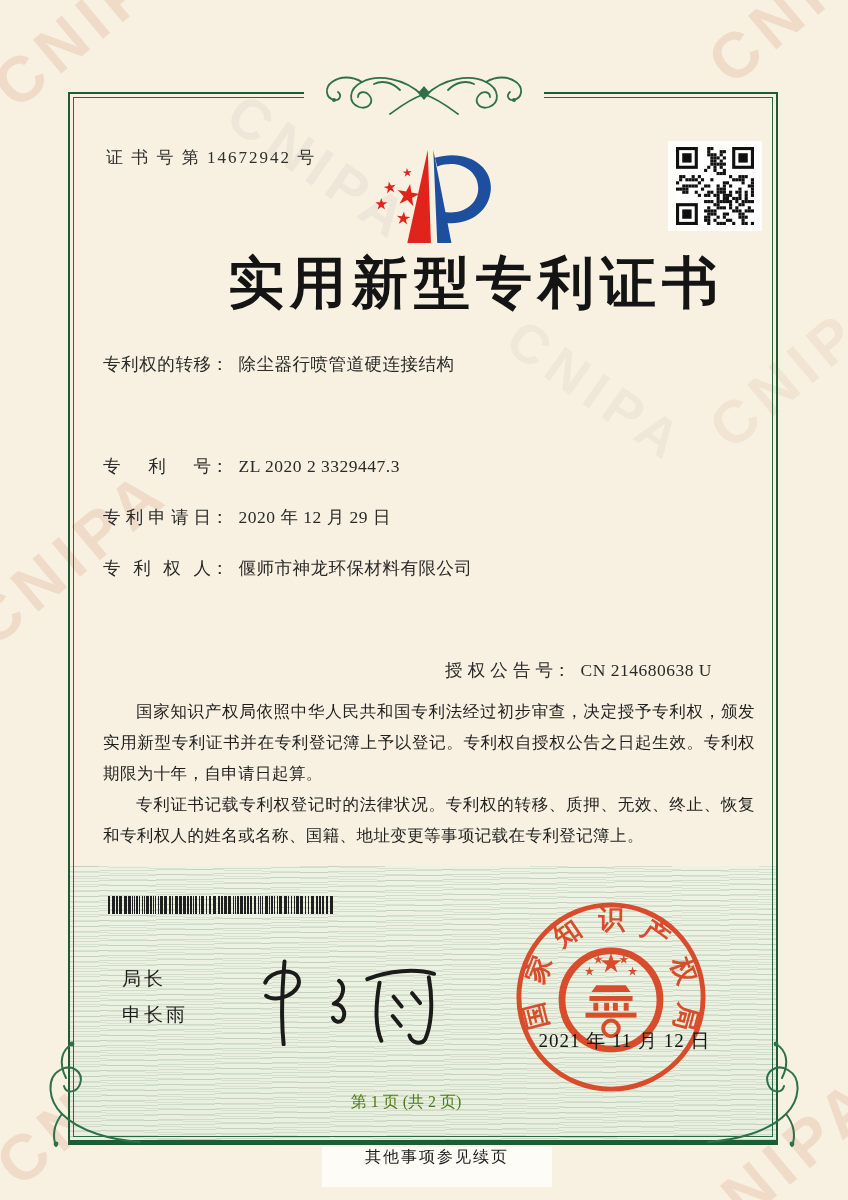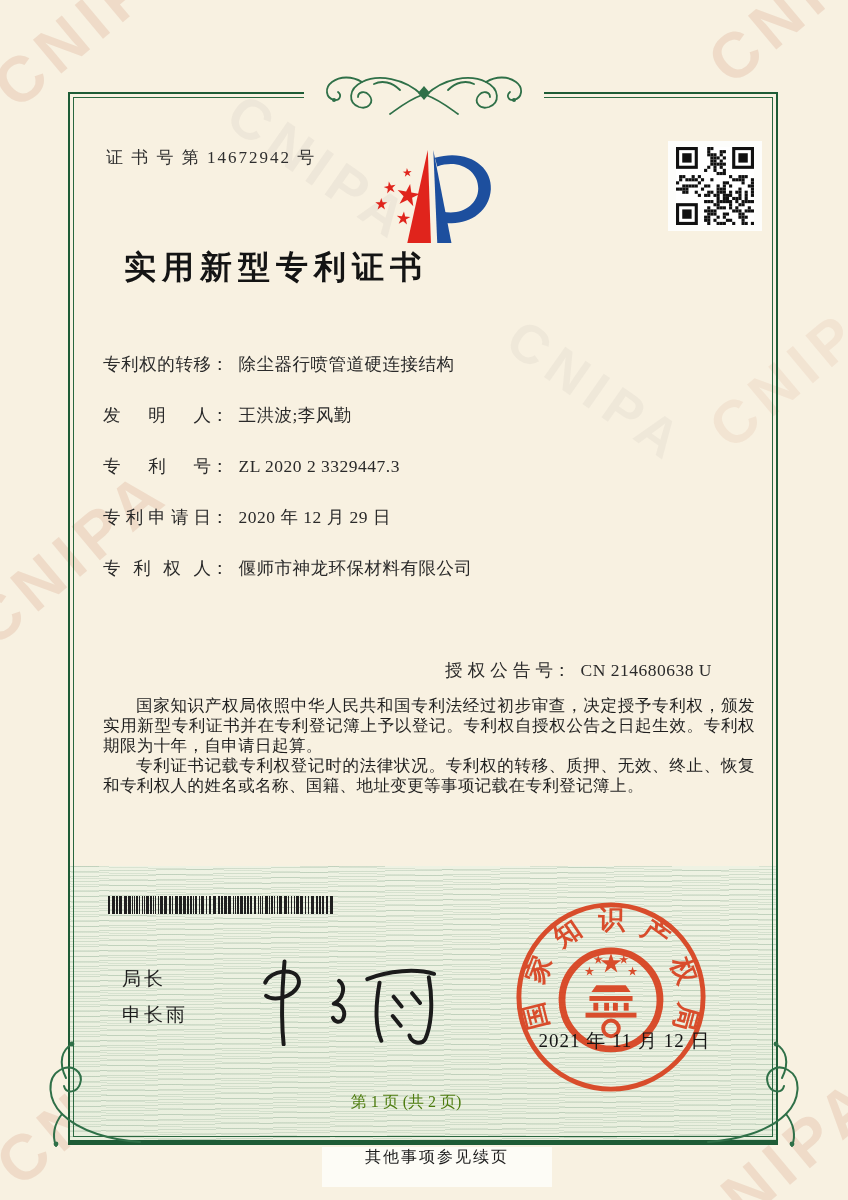--- a/index.html
+++ b/index.html
@@ -22,29 +22,29 @@
         background:
          repeating-linear-gradient(179deg, rgba(140,172,145,0.30) 0 1px, rgba(0,0,0,0) 1px 5px),
          repeating-linear-gradient(181.5deg, rgba(140,172,145,0.22) 0 1px, rgba(0,0,0,0) 1px 6px),
          linear-gradient(#eef2e3,#e9efde);}
 
   .ornament{position:absolute;left:304px;top:70px;width:240px;height:46px;z-index:3;}
   .flourish{position:absolute;width:110px;height:110px;z-index:3;}
 
   .abs{position:absolute;z-index:4;}
   .cert-no{left:106px;top:146px;font-size:17px;letter-spacing:2px;color:#2e2e2e;}
-  .title{left:124px;top:246px;width:600px;text-align:left;font-size:32px;font-weight:bold;
+  .title{left:124px;top:246px;width:600px;text-align:right;font-size:56px;font-weight:bold;
          letter-spacing:6px;color:#141414;}
 
   .row{left:103px;height:24px;font-size:17.5px;color:#2a2a2a;white-space:nowrap;}
   .row .lbl{display:inline-block;width:108px;text-align:justify;text-align-last:justify;vertical-align:top;}
   .row .val{margin-left:10px;letter-spacing:0.5px;}
   .row2{left:445px;}
 
-  .body-text{left:103px;top:696px;width:652px;font-size:16.5px;line-height:20px;
+  .body-text{left:103px;top:696px;width:652px;font-size:16.5px;line-height:31px;
              color:#1f1f1f;text-align:justify;letter-spacing:0.4px;z-index:4;position:absolute;}
   .body-text p{margin:0;text-indent:2em;}
 
   .qr-wrap{left:668px;top:141px;width:94px;height:90px;background:#fdfdfb;
            display:flex;align-items:center;justify-content:center;}
   .barcode{left:108px;top:896px;}
   .signer{left:122px;font-size:19px;color:#1c1c1c;
           font-family:"Liberation Sans","DejaVu Sans",sans-serif;letter-spacing:3px;}
   .signature{left:252px;top:958px;z-index:5;}
   .seal{left:513px;top:899px;z-index:5;}
@@ -301,23 +301,20 @@
           <rect x="72" y="72" width="3" height="3"></rect>
         </g>
     </svg>
   </div>
 
   <div class="abs title">实用新型专利证书</div>
 
   <div class="abs row" style="top:352px;">
     <span class="lbl">专利权的转移</span><span>：</span><span class="val">除尘器行喷管道硬连接结构</span>
   </div>
-  <div class="abs row" style="top:403px;">
-    <span class="lbl">发明人</span><span>：</span><span class="val">王洪波;李风勤</span>
-  </div>
   <div class="abs row" style="top:454px;">
     <span class="lbl">专利号</span><span>：</span><span class="val">ZL 2020 2 3329447.3</span>
   </div>
   <div class="abs row" style="top:505px;">
     <span class="lbl">专利申请日</span><span>：</span><span class="val">2020 年 12 月 29 日</span>
   </div>
   <div class="abs row" style="top:556px;">
     <span class="lbl">专利权人</span><span>：</span><span class="val">偃师市神龙环保材料有限公司</span>
   </div>
   <div class="abs row row2" style="top:658px;">

